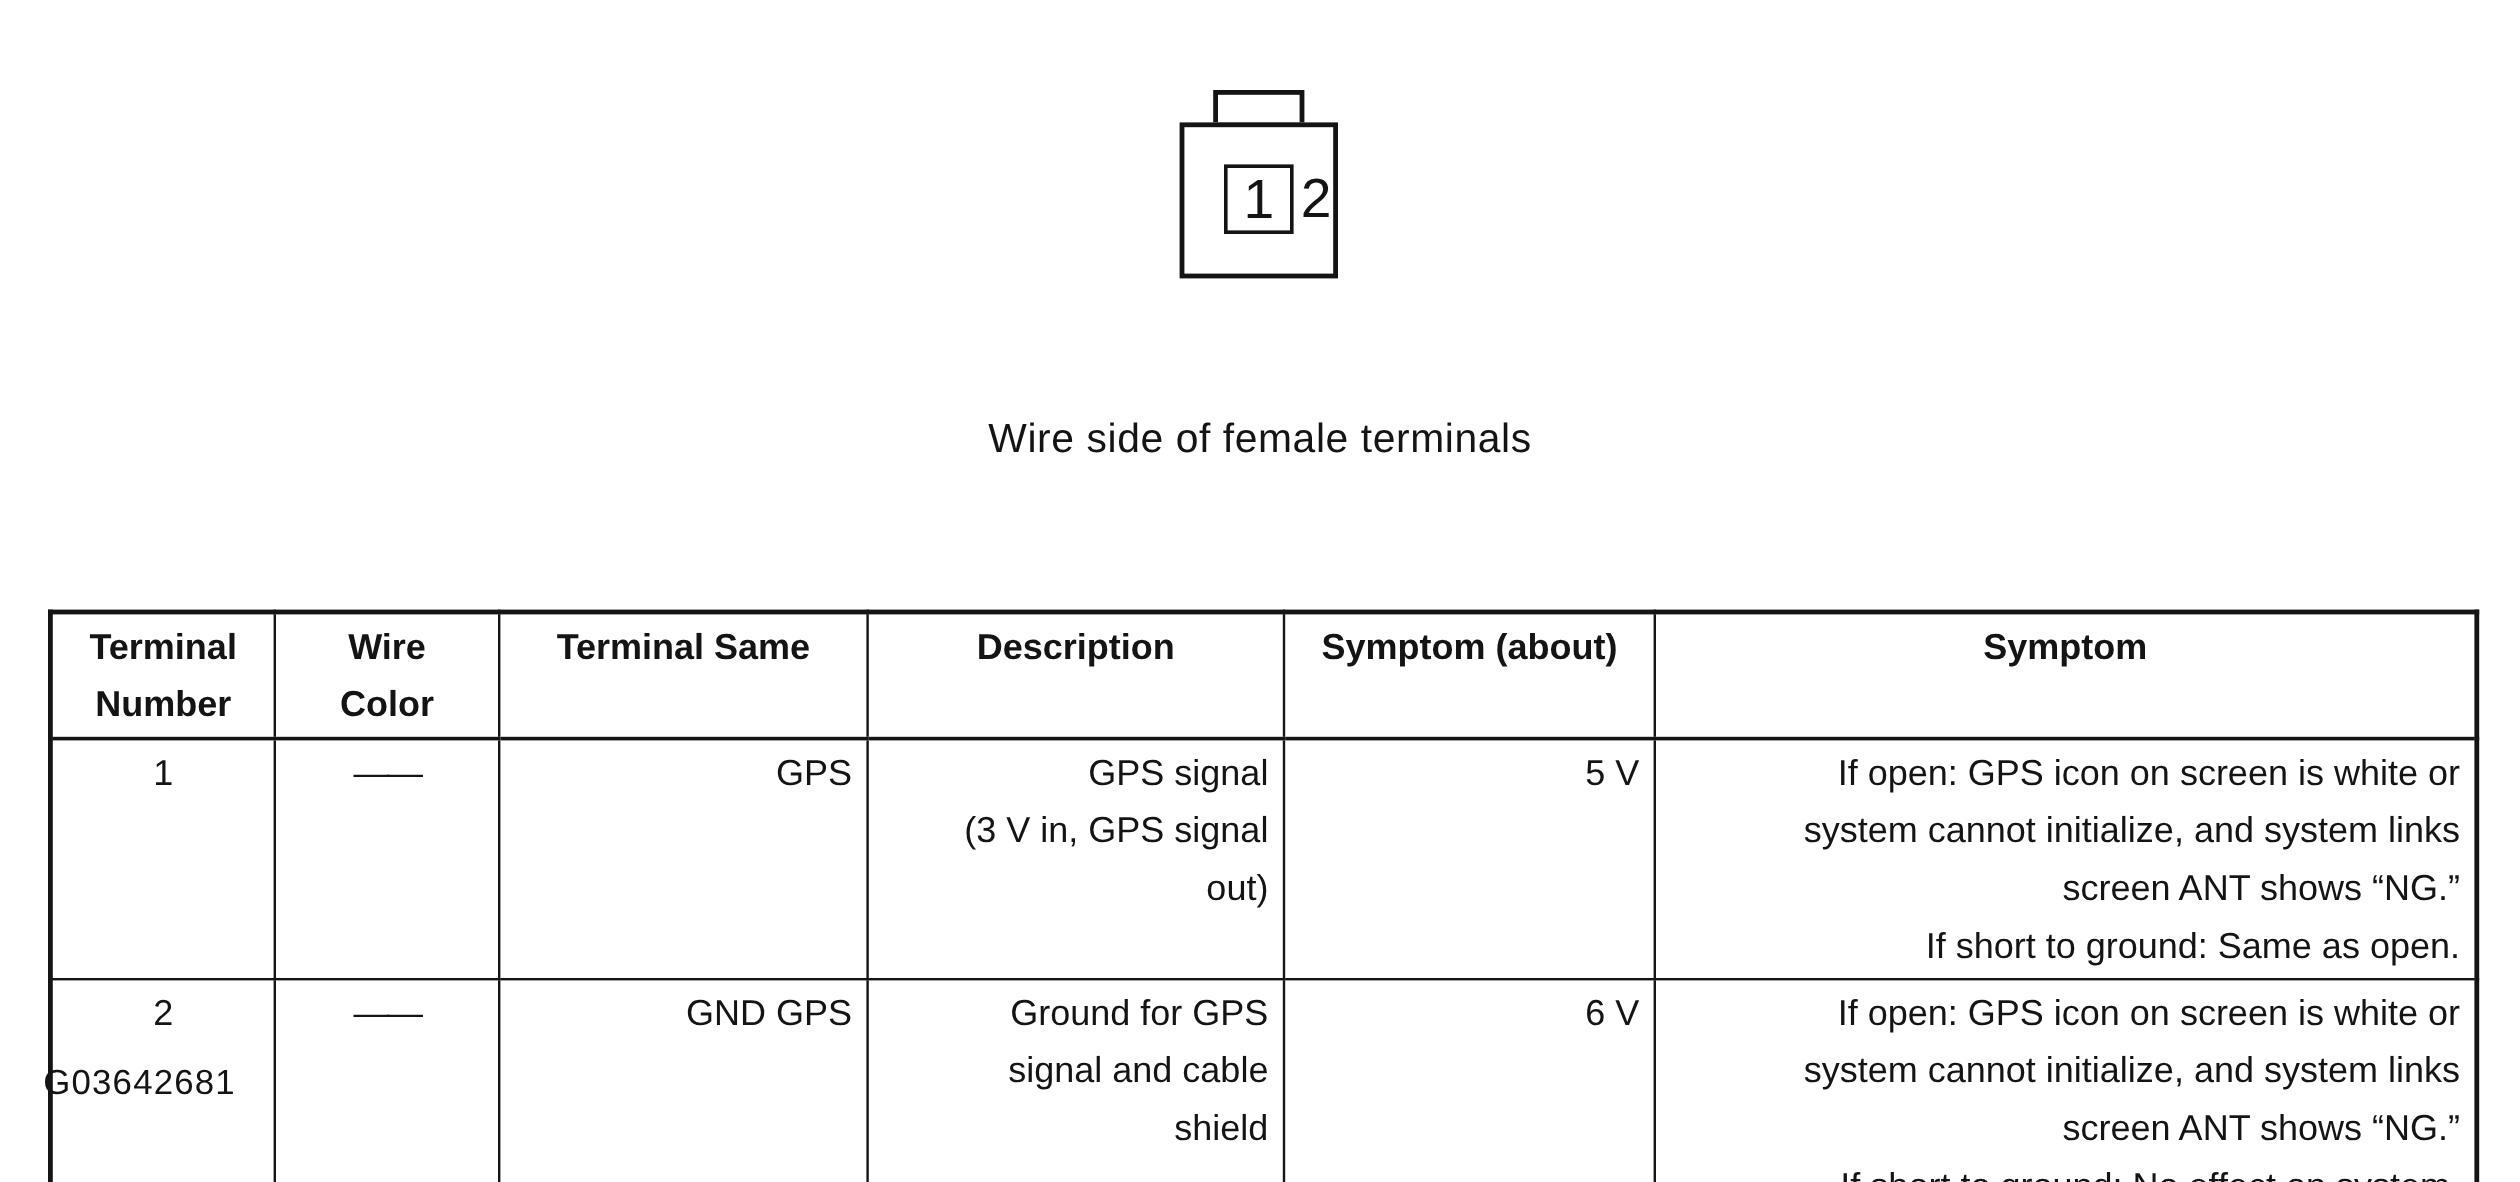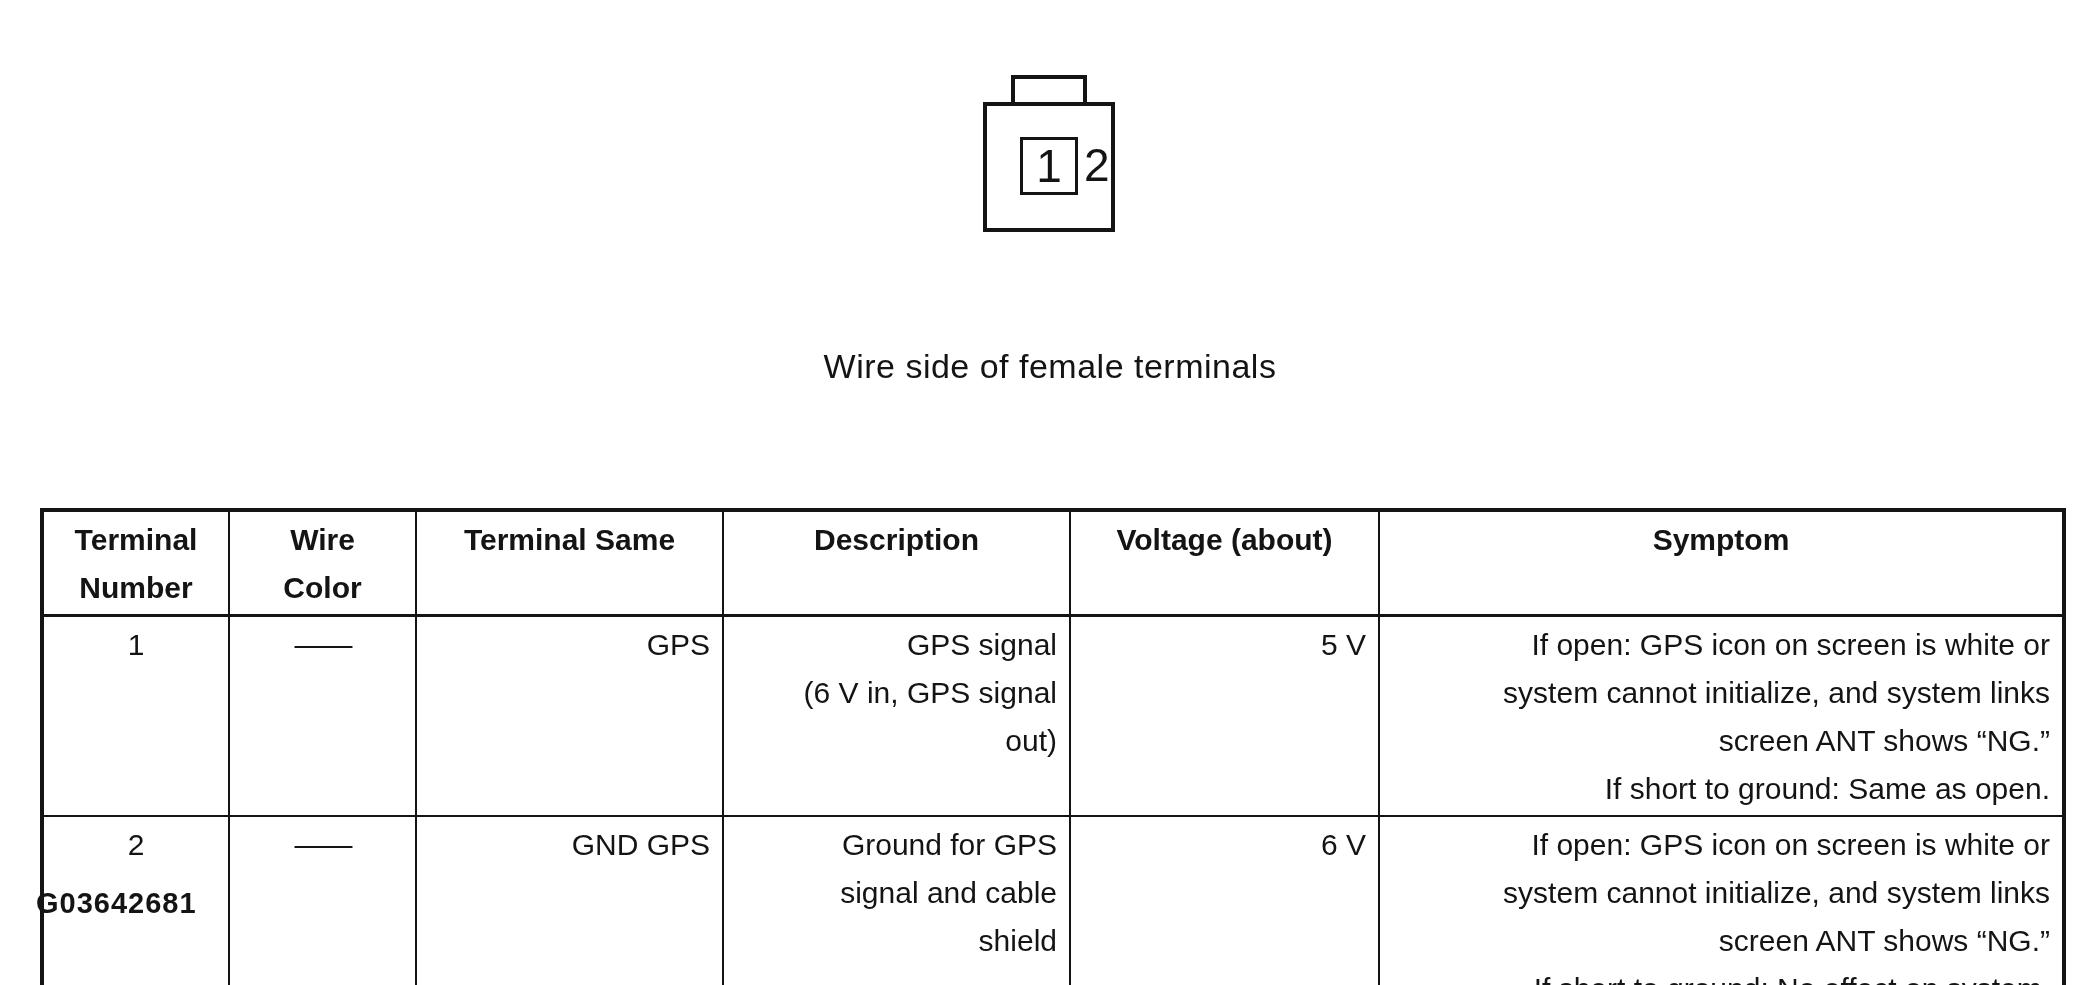--- a/index.html
+++ b/index.html
@@ -120,21 +120,21 @@
   }
 
   
   .figure-id {
     position: absolute;
     left: 36px;
     top: 887px;
     font-size: 29px;
     line-height: 32px;
     letter-spacing: 1px;
-    font-weight: 700;
+    font-weight: 400;
   }
 </style>
 </head>
 <body>
 
 <div class="page">
 
   <div class="connector">
     <div class="connector-tab"></div>
     <div class="connector-body">
@@ -157,31 +157,31 @@
       <col style="width:685px">
     </colgroup>
     <thead>
       <tr>
         <th>Terminal
 Number</th>
         <th>Wire
 Color</th>
         <th>Terminal Same</th>
         <th>Description</th>
-        <th>Voltage (about)</th>
+        <th>Symptom (about)</th>
         <th>Symptom</th>
       </tr>
     </thead>
     <tbody>
       <tr class="row-1">
         <td class="center">1</td>
         <td class="center wire-dash">——</td>
         <td>GPS</td>
         <td>GPS signal
-(6 V in, GPS signal
+(3 V in, GPS signal
 out)</td>
         <td>5 V</td>
         <td>If open: GPS icon on screen is white or
 system cannot initialize, and system links
 screen ANT shows “NG.”
 If short to ground: Same as open.</td>
       </tr>
       <tr class="row-2">
         <td class="center">2</td>
         <td class="center wire-dash">——</td>

